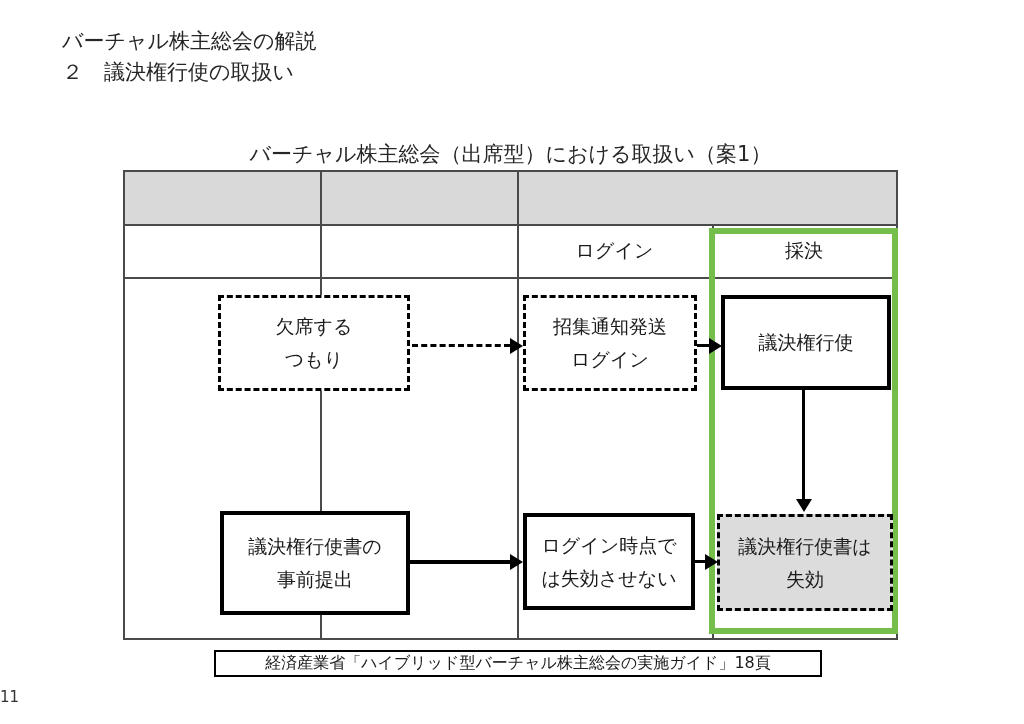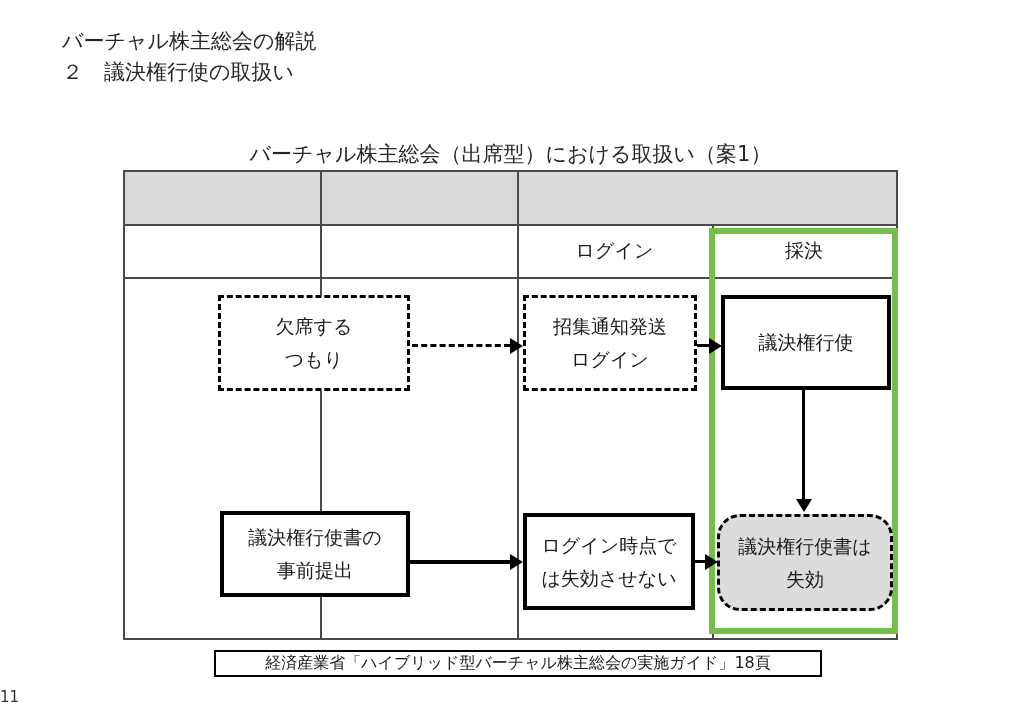--- a/index.html
+++ b/index.html
@@ -25,26 +25,26 @@
   .vline2{left:392px;top:0;height:466px;}
   .vline3{left:587px;top:52px;height:414px;}
   .hline-row2{position:absolute;left:0;top:105px;width:771px;height:2px;background:#4a4a4a;z-index:1;}
 
   .green-frame{position:absolute;left:584px;top:56px;width:189px;height:406px;border:6px solid #76BE4B;box-sizing:border-box;z-index:2;}
 
   .node{position:absolute;background:#fff;display:flex;flex-direction:column;align-items:center;justify-content:center;
         font-size:19px;line-height:33px;text-align:center;box-sizing:border-box;z-index:4;color:#1a1a1a;}
   .dashed{border:3px dashed #000;}
   .solidbx{border:4px solid #000;}
-  .grayfill{background:#dcdcdc;border-radius:23px;}
+  .grayfill{background:#dcdcdc;}
 
   .node-absent{left:93px;top:123px;width:192px;height:96px;}
   .node-changed{left:398px;top:123px;width:174px;height:96px;}
   .node-vote{left:596px;top:123px;width:170px;height:95px;}
-  .node-advance{left:95px;top:339px;width:190px;height:86px;}
+  .node-advance{left:95px;top:339px;width:190px;height:104px;}
   .node-noinv{left:398px;top:341px;width:172px;height:97px;}
   .node-invalid{left:592px;top:342px;width:176px;height:97px;}
 
   .aline{position:absolute;z-index:3;}
   .dash-line{border-top:3px dashed #000;}
   .solid-line3{border-top:3px solid #000;}
   .solid-line4{border-top:4px solid #000;}
   .ah-right{position:absolute;width:0;height:0;border-top:8px solid transparent;border-bottom:8px solid transparent;border-left:13px solid #000;z-index:3;}
   .ah-down{position:absolute;width:0;height:0;border-left:8px solid transparent;border-right:8px solid transparent;border-top:13px solid #000;z-index:3;}
   .vline-arrow{position:absolute;width:3px;background:#000;z-index:3;}

